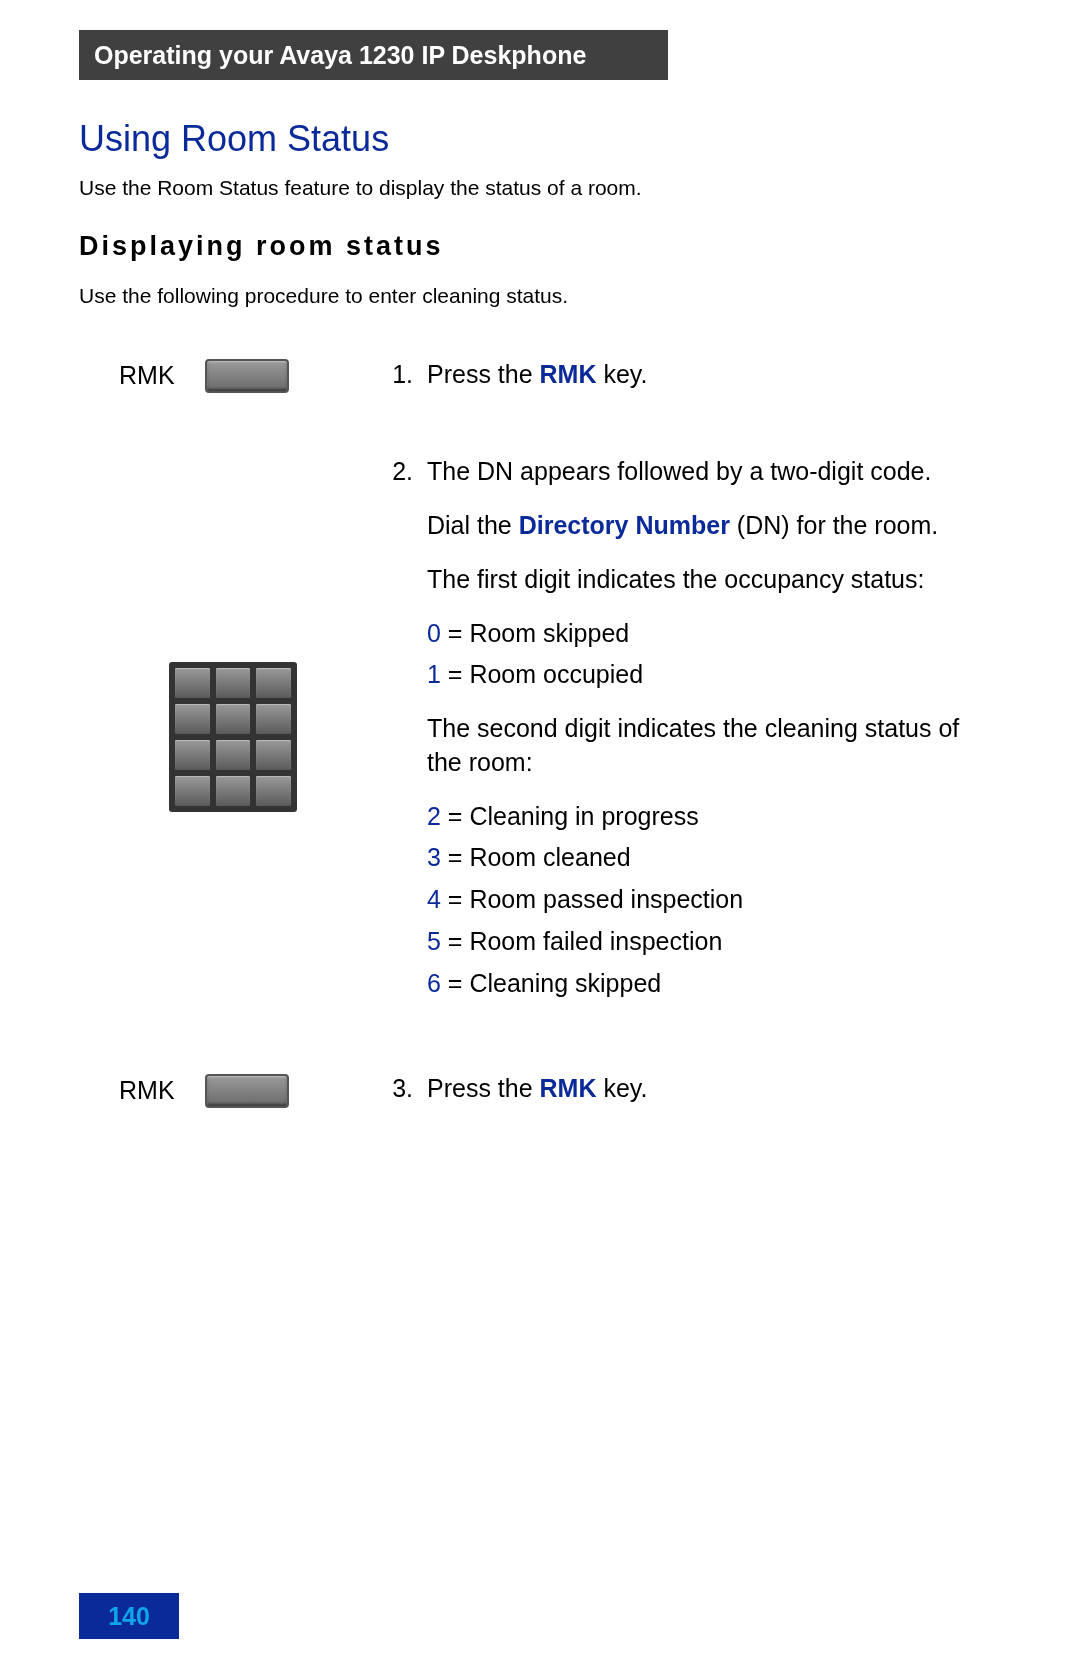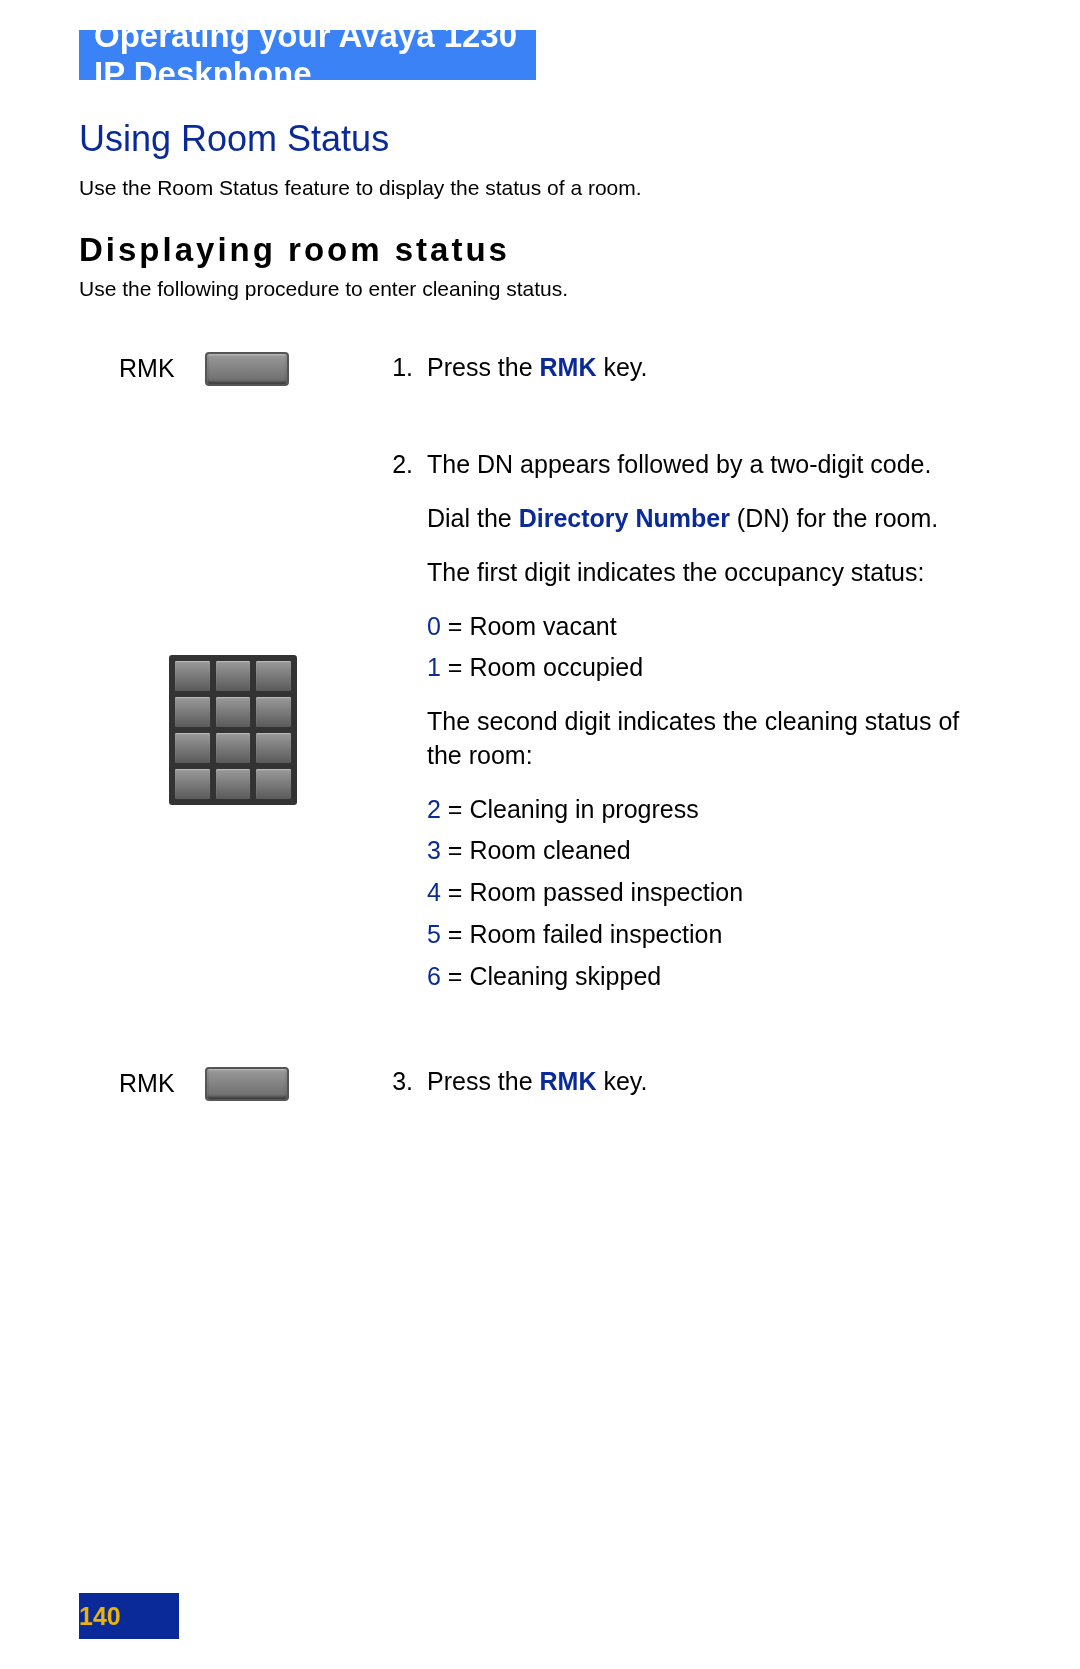--- a/index.html
+++ b/index.html
@@ -7,26 +7,26 @@
     width:1080px;
     height:1669px;
     font-family:Arial, Helvetica, sans-serif;
     color:#000;
     position:relative;
   }
   .header-bar{
     position:absolute;
     left:79px;
     top:30px;
-    width:457px;
+    width:589px;
     height:50px;
-    background:#3b82f6;
+    background:#404040;
     color:#fff;
     font-weight:bold;
-    font-size:33px;
+    font-size:25px;
     display:flex;
     align-items:center;
     padding-left:15px;
     box-sizing:border-box;
   }
   .content{
     position:absolute;
     left:79px;
     top:118px;
     width:920px;
@@ -36,23 +36,23 @@
     font-size:36px;
     font-weight:normal;
     margin:0 0 14px 0;
   }
   .body-text{
     font-size:21px;
     line-height:1.3;
     margin:0 0 30px 0;
   }
   .h2{
-    font-size:33px;
+    font-size:27px;
     letter-spacing:3px;
-    margin:0 0 6px 0;
+    margin:0 0 20px 0;
   }
   .step-row{
     display:flex;
     align-items:center;
     margin-top:48px;
   }
   .step-left{
     width:310px;
     flex:0 0 310px;
     display:flex;
@@ -115,26 +115,26 @@
   .blue{color:#0b2a9a;font-weight:bold;}
   .blue-num{color:#0b2a9a;}
   .code-line{margin:0 0 8px 0;}
   .footer-box{
     position:absolute;
     left:79px;
     bottom:30px;
     width:100px;
     height:46px;
     background:#0b2a9a;
-    color:#eab308;
+    color:#0ea5e9;
     font-weight:bold;
     font-size:25px;
     display:flex;
     align-items:center;
-    justify-content:flex-start;
+    justify-content:center;
     margin-top:44px;
   }
 </style>
 </head>
 <body>
 
 <div class="header-bar">
   <span>Operating your Avaya 1230 IP Deskphone</span>
 </div>
 
@@ -181,21 +181,21 @@
     </div>
     <div class="step-right num-list">
       <div class="num-item">
         <div class="num-index">2.</div>
         <div class="num-body">
           <p class="para">The DN appears followed by a two-digit code.</p>
           <p class="para">
             <span>Dial the </span><span class="blue">Directory Number</span><span> (DN) for the room.</span>
           </p>
           <p class="para">The first digit indicates the occupancy status:</p>
-          <p class="code-line"><span class="blue-num">0</span><span> = Room vacant</span></p>
+          <p class="code-line"><span class="blue-num">0</span><span> = Room skipped</span></p>
           <p class="code-line" style="margin-bottom:20px"><span class="blue-num">1</span><span> = Room occupied</span></p>
           <p class="para">The second digit indicates the cleaning status of the room:</p>
           <p class="code-line"><span class="blue-num">2</span><span> = Cleaning in progress</span></p>
           <p class="code-line"><span class="blue-num">3</span><span> = Room cleaned</span></p>
           <p class="code-line"><span class="blue-num">4</span><span> = Room passed inspection</span></p>
           <p class="code-line"><span class="blue-num">5</span><span> = Room failed inspection</span></p>
           <p class="code-line"><span class="blue-num">6</span><span> = Cleaning skipped</span></p>
         </div>
       </div>
     </div>

